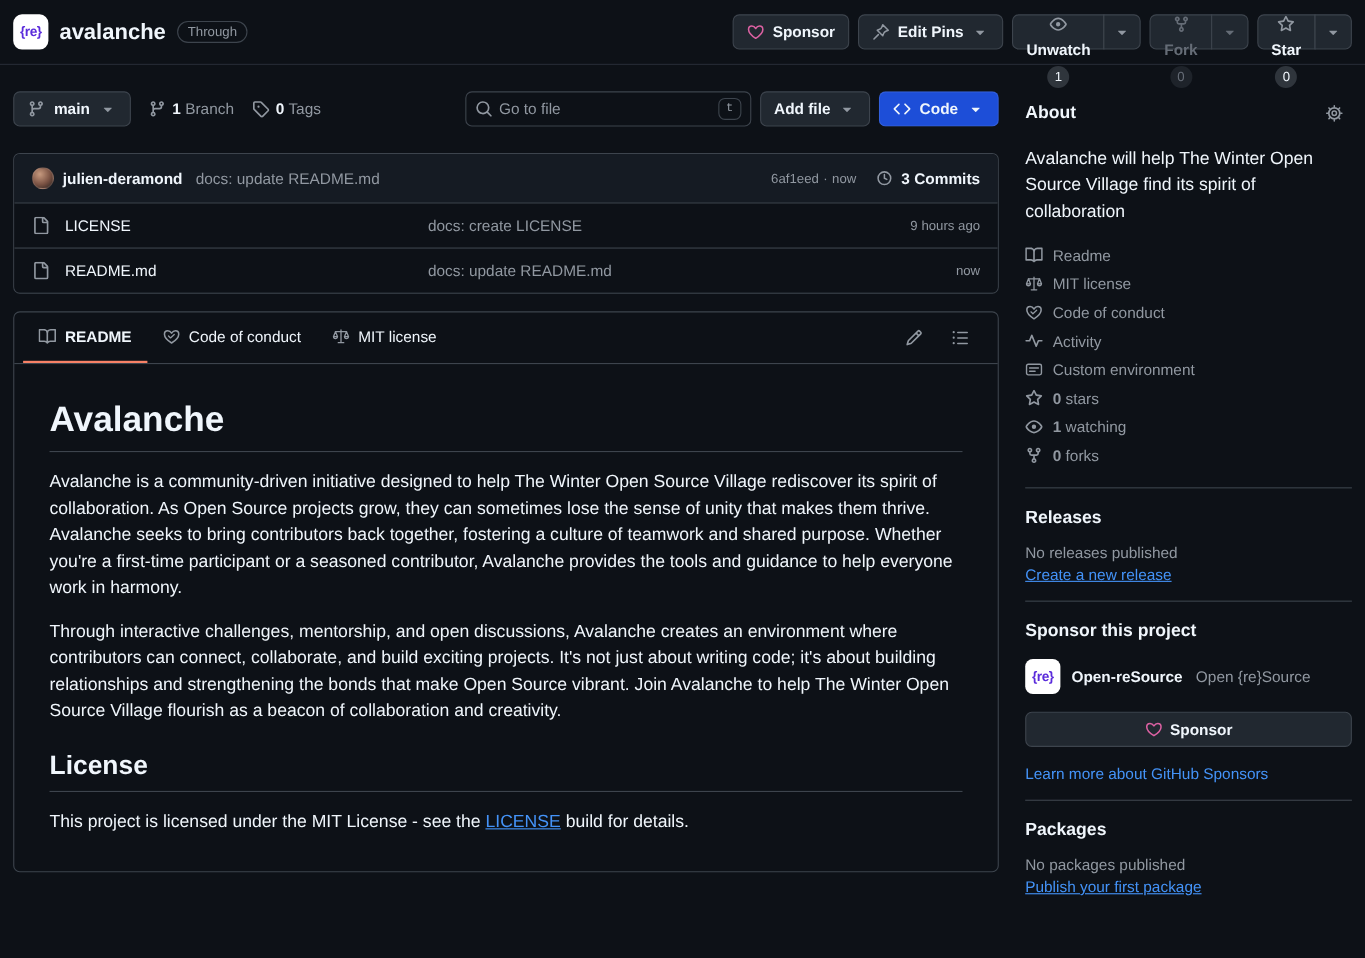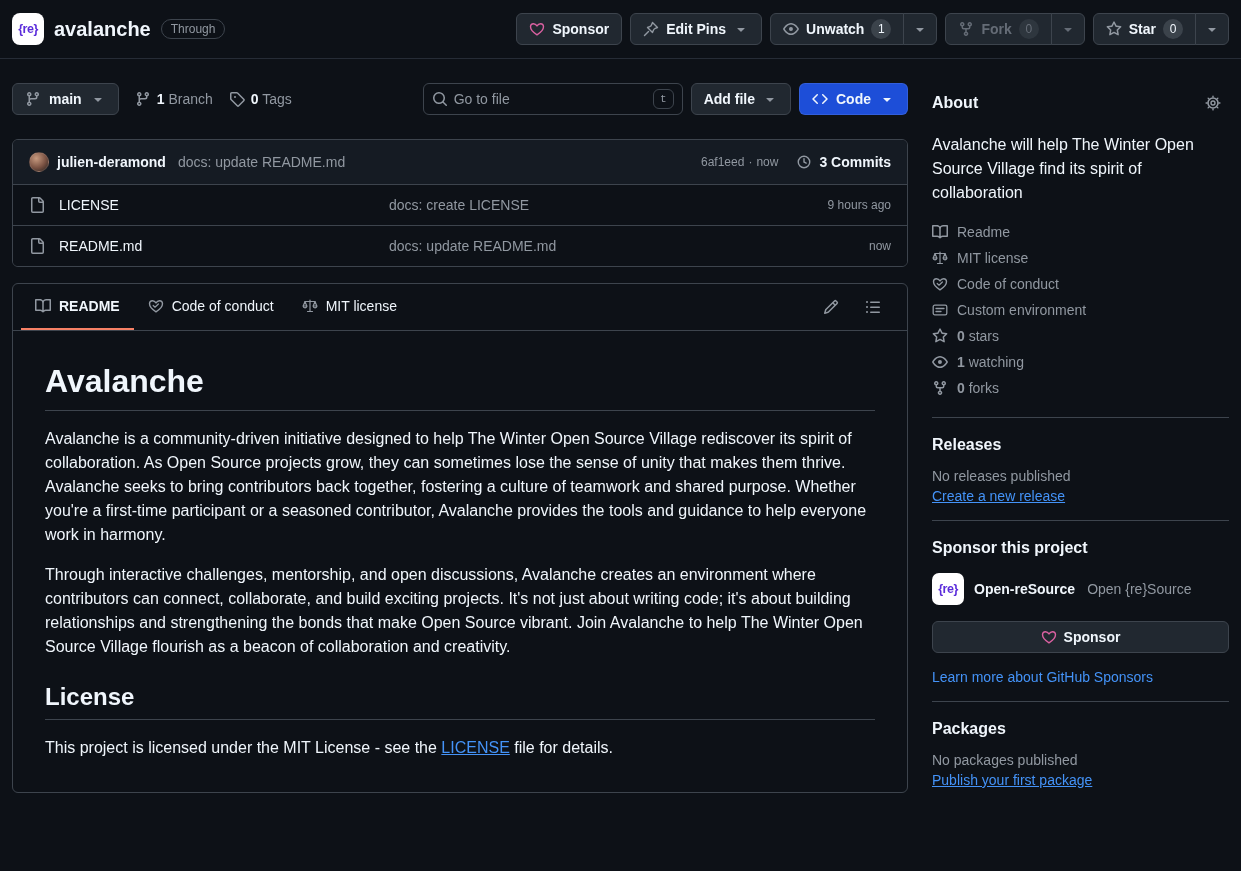--- a/index.html
+++ b/index.html
@@ -31,21 +31,21 @@
   .header-actions { display: flex; align-items: center; gap: 8px; }
   .btn {
     display: inline-flex; align-items: center; gap: 7px;
     height: 32px; padding: 0 12px;
     background: #212830; border: 1px solid #3d444d; border-radius: 6px;
     color: #f0f6fc; font-size: 14px; font-weight: 600; cursor: pointer;
     font-family: inherit; white-space: nowrap;
   }
   .btn .icon { color: #9198a1; }
   .btn-group { display: inline-flex; }
-  .btn-group .btn-main { border-radius: 6px 0 0 6px; }
+  .btn-group .btn-main { border-radius: 6px 0 0 6px; flex-direction: column; }
   .btn-group .btn-caret {
     border-radius: 0 6px 6px 0; margin-left: -1px; padding: 0 8px;
   }
   .counter {
     min-width: 20px; height: 20px; line-height: 20px; padding: 0 6px;
     border-radius: 2em; background: rgba(101,108,118,0.4);
     font-size: 12px; font-weight: 500; text-align: center;
   }
   .btn-group.disabled .btn { color: #656c76; cursor: default; }
   .btn-group.disabled .btn .icon { color: #656c76; }
@@ -378,21 +378,21 @@
                 <path fill="currentColor" d="M5.75 2.5h8.5a.75.75 0 0 1 0 1.5h-8.5a.75.75 0 0 1 0-1.5Zm0 5h8.5a.75.75 0 0 1 0 1.5h-8.5a.75.75 0 0 1 0-1.5Zm0 5h8.5a.75.75 0 0 1 0 1.5h-8.5a.75.75 0 0 1 0-1.5ZM2 14a1 1 0 1 1 0-2 1 1 0 0 1 0 2Zm1-6a1 1 0 1 1-2 0 1 1 0 0 1 2 0ZM2 4a1 1 0 1 1 0-2 1 1 0 0 1 0 2Z"></path>
               </svg>
           </button>
         </div>
       </div>
       <div class="readme-body">
         <h1>Avalanche</h1>
         <p>Avalanche is a community-driven initiative designed to help The Winter Open Source Village rediscover its spirit of collaboration. As Open Source projects grow, they can sometimes lose the sense of unity that makes them thrive. Avalanche seeks to bring contributors back together, fostering a culture of teamwork and shared purpose. Whether you're a first-time participant or a seasoned contributor, Avalanche provides the tools and guidance to help everyone work in harmony.</p>
         <p>Through interactive challenges, mentorship, and open discussions, Avalanche creates an environment where contributors can connect, collaborate, and build exciting projects. It's not just about writing code; it's about building relationships and strengthening the bonds that make Open Source vibrant. Join Avalanche to help The Winter Open Source Village flourish as a beacon of collaboration and creativity.</p>
         <h2>License</h2>
-        <p><span>This project is licensed under the MIT License - see the </span><a class="inline-link" href="#">LICENSE</a><span> file for details.</span></p>
+        <p><span>This project is licensed under the MIT License - see the </span><a class="inline-link" href="#">LICENSE</a><span> build for details.</span></p>
       </div>
     </div>
   </div>
 
   <aside class="side-col">
 
     <section class="side-section">
       <div class="side-heading">
         <span>About</span>
         <button class="icon-btn gear-btn">
@@ -434,20 +434,26 @@
         </a>
         <a class="about-link" href="#">
           <svg class="icon" width="16" height="16" viewBox="0 0 16 16">
               <path d="M8 13.8C7.2 13.3 1.5 9.7 1.5 5.8 1.5 4 2.9 2.7 4.5 2.7c1.3 0 2.6.8 3.5 2.2.9-1.4 2.2-2.2 3.5-2.2 1.6 0 3 1.3 3 3.1 0 3.9-5.7 7.5-6.5 8Z" fill="none" stroke="currentColor" stroke-width="1.4" stroke-linejoin="round"></path>
               <path d="M5.2 7.5 7 9.2l3.4-3.2" fill="none" stroke="currentColor" stroke-width="1.2" stroke-linecap="round" stroke-linejoin="round"></path>
             </svg>
           <span>Code of conduct</span>
         </a>
         <a class="about-link" href="#">
           <svg class="icon" width="16" height="16" viewBox="0 0 16 16">
+              <path fill="currentColor" d="M6 2c.306 0 .582.187.696.471L10 10.731l1.304-3.26A.751.751 0 0 1 12 7h3.25a.75.75 0 0 1 0 1.5h-2.742l-1.812 4.528a.751.751 0 0 1-1.392 0L6 4.77 4.696 8.03A.75.75 0 0 1 4 8.5H.75a.75.75 0 0 1 0-1.5h2.742l1.812-4.529A.751.751 0 0 1 6 2Z"></path>
+            </svg>
+          <span>Activity</span>
+        </a>
+        <a class="about-link" href="#">
+          <svg class="icon" width="16" height="16" viewBox="0 0 16 16">
               <g fill="none" stroke="currentColor" stroke-width="1.3">
                 <rect x="1.2" y="3.2" width="13.6" height="9.6" rx="1.6"></rect>
                 <path d="M4 6.5h8M4 9.5h5" stroke-linecap="round"></path>
               </g>
             </svg>
           <span>Custom environment</span>
         </a>
         <a class="about-link" href="#">
           <svg class="icon" width="16" height="16" viewBox="0 0 16 16">
               <path fill="currentColor" d="M8 .25a.75.75 0 0 1 .673.418l1.882 3.815 4.21.612a.75.75 0 0 1 .416 1.279l-3.046 2.97.719 4.192a.751.751 0 0 1-1.088.791L8 12.347l-3.766 1.98a.75.75 0 0 1-1.088-.79l.72-4.194L.818 6.374a.75.75 0 0 1 .416-1.28l4.21-.611L7.327.668A.75.75 0 0 1 8 .25Zm0 2.445L6.615 5.5a.75.75 0 0 1-.564.41l-3.097.45 2.24 2.184a.75.75 0 0 1 .216.664l-.528 3.084 2.769-1.456a.75.75 0 0 1 .698 0l2.77 1.456-.53-3.084a.75.75 0 0 1 .216-.664l2.24-2.183-3.096-.45a.75.75 0 0 1-.564-.41L8 2.694Z"></path>

